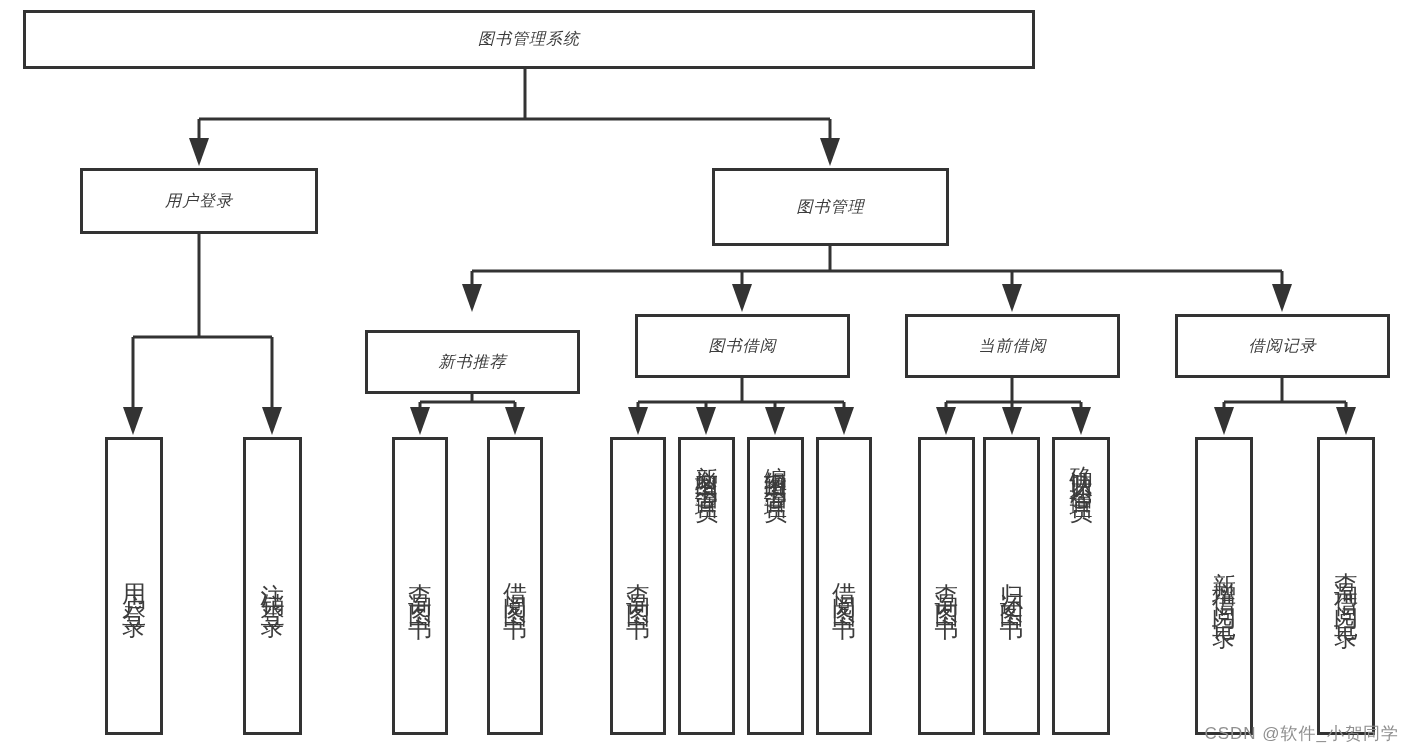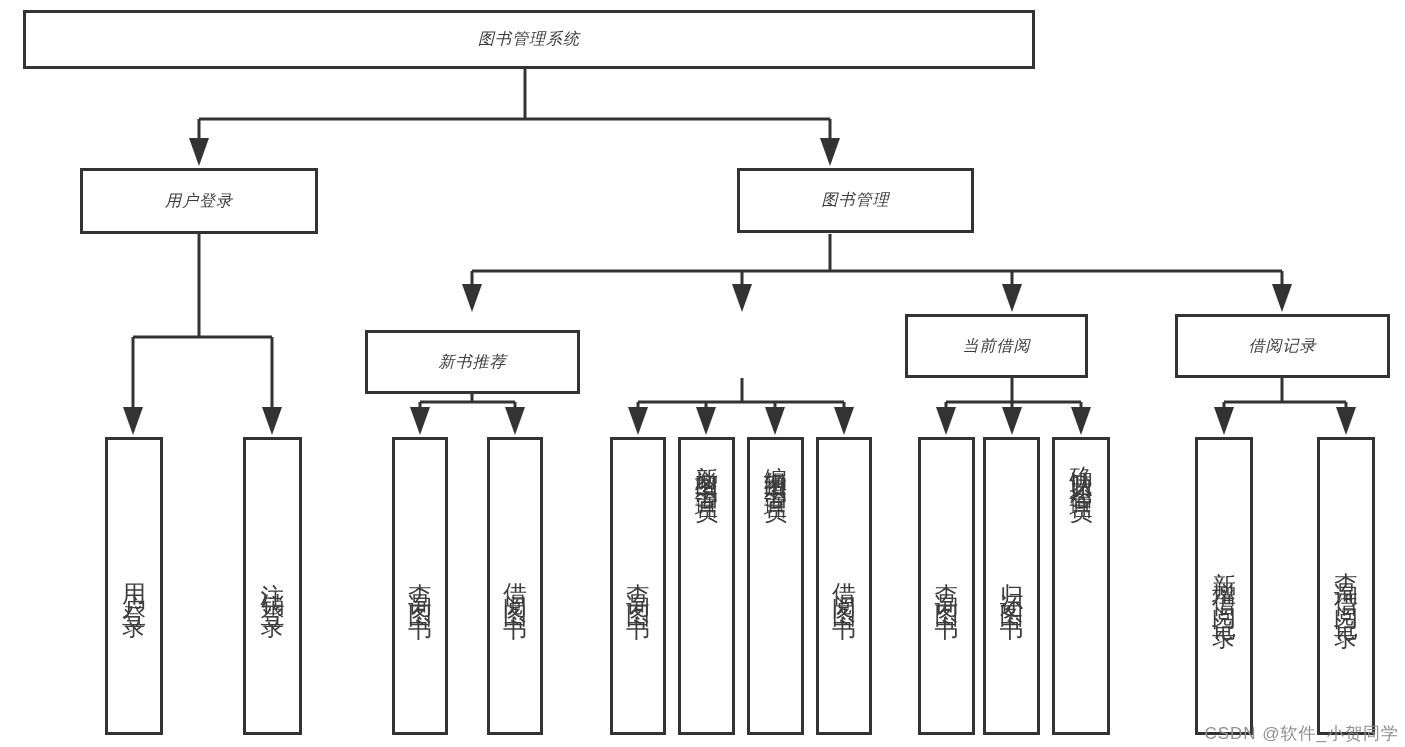--- a/index.html
+++ b/index.html
@@ -140,24 +140,25 @@
       <polygon points="1002,407 1022,407 1012,435"></polygon>
       <polygon points="1071,407 1091,407 1081,435"></polygon>
       <polygon points="1214,407 1234,407 1224,435"></polygon>
       <polygon points="1336,407 1356,407 1346,435"></polygon>
     </g>
   </svg>
 
   <div class="node" style="left:23px; top:10px; width:1012px; height:59px;">图书管理系统</div>
 
   <div class="node" style="left:80px; top:168px; width:238px; height:66px;">用户登录</div>
-  <div class="node" style="left:737px; top:168px; width:237px; height:65px;">图书管理</div>
+  <div class="node" style="left:712px; top:168px; width:237px; height:78px;">图书管理</div>
 
   <div class="node" style="left:365px; top:330px; width:215px; height:64px;">新书推荐</div>
-  <div class="node" style="left:905px; top:314px; width:183px; height:64px;">当前借阅</div>
+  <div class="node" style="left:635px; top:314px; width:215px; height:64px;">图书借阅</div>
+  <div class="node" style="left:905px; top:314px; width:215px; height:64px;">当前借阅</div>
   <div class="node" style="left:1175px; top:314px; width:215px; height:64px;">借阅记录</div>
 
   <div class="leaf" style="left:105px; width:58px;">
     <span class="vtext">用户登录</span>
   </div>
   <div class="leaf" style="left:243px; width:59px;">
     <span class="vtext">注销登录</span>
   </div>
 
   <div class="leaf" style="left:392px; width:56px;">

